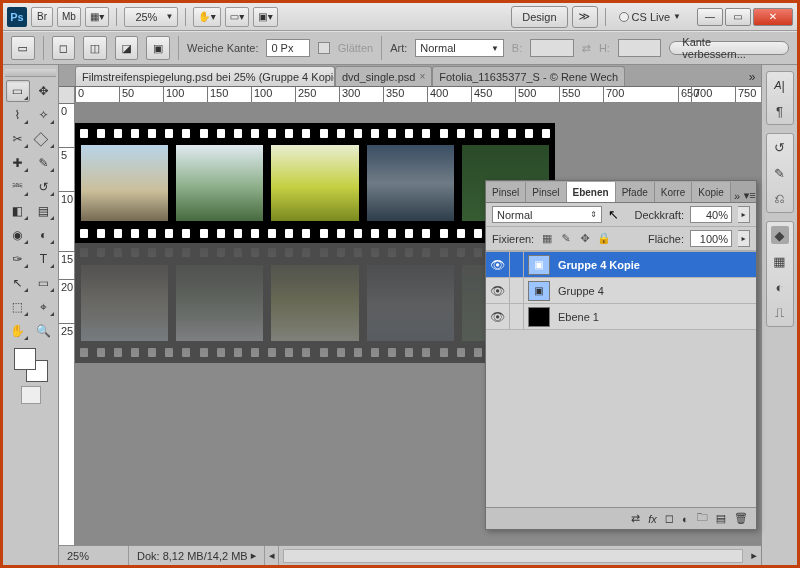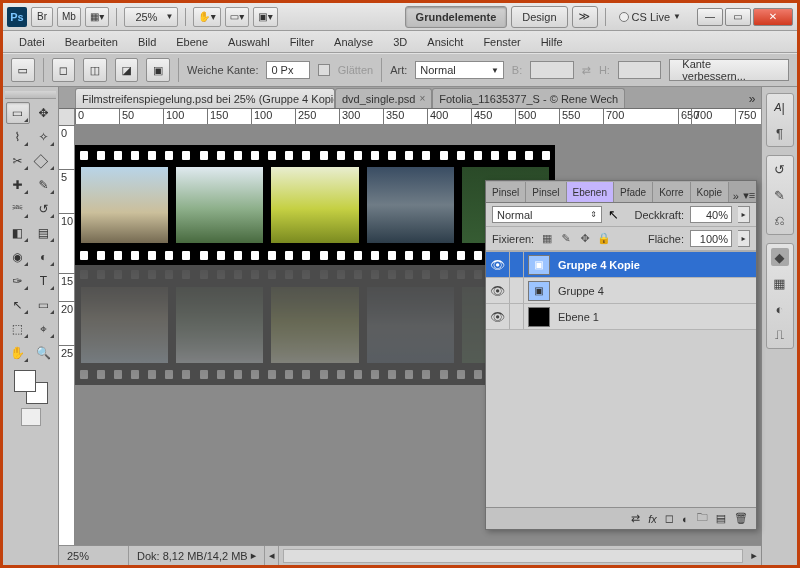--- a/index.html
+++ b/index.html
@@ -25,21 +25,21 @@
 .menubar{height:22px;background:linear-gradient(#e4e4e4,#d7d7d7);border-bottom:1px solid #9e9e9e;display:flex;align-items:center;padding:0 6px;gap:0}
 .menubar span{padding:3px 10px;cursor:default}
 
 .optbar{height:34px;background:#c6c6c6;border-bottom:1px solid #8e8e8e;border-top:1px solid #e2e2e2;display:flex;align-items:center;padding:0 8px;gap:8px}
 .opt-sep{width:1px;height:24px;background:#999}
 .ico-btn{width:24px;height:24px;border:1px solid #8e8e8e;background:linear-gradient(#f0f0f0,#d8d8d8);border-radius:2px;display:flex;align-items:center;justify-content:center}
 .opt-label{white-space:nowrap;color:#444}
 .opt-input{width:44px;height:18px;border:1px solid #8a8a8a;background:#fff;padding:0 4px;display:flex;align-items:center}
 .chk{width:12px;height:12px;border:1px solid #888;background:#ddd}
 .opt-select{width:90px;height:18px;border:1px solid #8a8a8a;background:#fff;display:flex;align-items:center;justify-content:space-between;padding:0 4px}
-.opt-btn{height:22px;padding:0 12px;border:1px solid #8a8a8a;background:linear-gradient(#f0f0f0,#dcdcdc);border-radius:0;display:flex;align-items:center;margin-left:auto}
+.opt-btn{height:14px;padding:0 12px;border:1px solid #8a8a8a;background:linear-gradient(#f0f0f0,#dcdcdc);border-radius:10px;display:flex;align-items:center;margin-left:auto}
 .dim{color:#999}
 
 .workrow{flex:1;display:flex;min-height:0}
 
 .toolbox{width:56px;background:#c6c6c6;border-right:1px solid #8c8c8c;padding:4px 2px;display:flex;flex-direction:column;align-items:center}
 .tool-header{height:8px;width:100%;background:linear-gradient(#d5d5d5,#bbb);margin-bottom:3px;border-bottom:1px solid #999}
 .tool-grid{display:grid;grid-template-columns:24px 24px;gap:2px}
 .tool{width:24px;height:22px;display:flex;align-items:center;justify-content:center;border:1px solid transparent;border-radius:2px;position:relative;font-size:12px}
 .tool.sel{background:linear-gradient(#e9e9e9,#cfcfcf);border-color:#888;box-shadow:inset 0 1px 2px rgba(0,0,0,.15)}
 .tool .tri{position:absolute;right:1px;bottom:1px;width:0;height:0;border-left:4px solid transparent;border-bottom:4px solid #444}
@@ -77,21 +77,21 @@
 .sb-scroll{flex:1;height:14px;background:#ddd;border:1px solid #aaa;margin:0 4px;position:relative}
 
 .iconstrip{width:36px;background:#c6c6c6;border-left:1px solid #8c8c8c;display:flex;flex-direction:column;align-items:center;padding-top:6px;gap:2px}
 .is-grp{border:1px solid #9a9a9a;border-radius:3px;background:linear-gradient(#e3e3e3,#cfcfcf);width:28px;display:flex;flex-direction:column;align-items:center;padding:4px 0;gap:8px;margin-bottom:6px}
 .is-ico{width:18px;height:18px;display:flex;align-items:center;justify-content:center;font-size:13px;color:#444}
 .is-ico.sel{background:#a8a8a8;border-radius:2px}
 
 .panel{position:absolute;left:485px;top:180px;width:272px;height:350px;background:#cfcfcf;border:1px solid #6f6f6f;box-shadow:2px 2px 6px rgba(0,0,0,.3);display:flex;flex-direction:column}
 .panel-tabs{height:22px;background:#a7a7a7;display:flex;align-items:flex-end;border-bottom:1px solid #7a7a7a}
 .ptab{height:20px;padding:0 6px;font-size:10px;display:flex;align-items:center;background:#b5b5b5;border-right:1px solid #8f8f8f;color:#333}
-.ptab.active{background:#c4b5fd;font-weight:normal}
+.ptab.active{background:#ffffff;font-weight:bold}
 .panel-tabs .menu{margin-left:auto;width:20px;display:flex;align-items:center;justify-content:center}
 .prow{height:24px;display:flex;align-items:center;padding:0 6px;gap:6px;border-bottom:1px solid #aeaeae;background:#cfcfcf;font-size:10px}
 .prow .sel{flex:0 0 110px;height:17px;border:1px solid #8a8a8a;background:#fff;display:flex;align-items:center;padding:0 4px;justify-content:space-between}
 .prow .lbl{color:#333}
 .prow .val{width:42px;height:17px;border:1px solid #8a8a8a;background:#fff;display:flex;align-items:center;justify-content:flex-end;padding:0 3px}
 .prow .exp{width:12px;height:17px;border:1px solid #8a8a8a;border-left:none;background:#e5e5e5;display:flex;align-items:center;justify-content:center;font-size:8px}
 .prow .spacer{flex:1}
 .lock-icons{display:flex;gap:5px;align-items:center}
 .lock-icons span{width:14px;height:14px;display:flex;align-items:center;justify-content:center;color:#555;font-size:11px}
 .layerlist{flex:1;background:#cfcfcf;border-top:1px solid #aeaeae;overflow:auto}
@@ -122,52 +122,36 @@
     <div class="title-sep"></div>
     <div class="zoom-sel tbtn">
         <span class="val">25%</span>
         <span class="dd-arrow">▼</span>
       </div>
     <div class="title-sep"></div>
     <div class="tbtn">✋▾</div>
     <div class="tbtn">▭▾</div>
     <div class="tbtn">▣▾</div>
     <div class="ws-area">
-      <div class="ws-btn active">
-          <b>Grundelemente</b>
-        </div>
       <div class="ws-btn">Design</div>
       <div class="ws-btn" style="min-width:26px;padding:0 6px">≫</div>
       <div class="title-sep"></div>
       <div class="cs-live">
           <span class="cs-dot"></span>
           <span>CS Live</span>
           <span class="dd-arrow">▼</span>
         </div>
       <div class="win-ctrls">
         <div class="win-ctrl">—</div>
         <div class="win-ctrl">▭</div>
         <div class="win-ctrl close">✕</div>
       </div>
     </div>
   </div>
 
-  <div class="menubar">
-    <span>Datei</span>
-    <span>Bearbeiten</span>
-    <span>Bild</span>
-    <span>Ebene</span>
-    <span>Auswahl</span>
-    <span>Filter</span>
-    <span>Analyse</span>
-    <span>3D</span>
-    <span>Ansicht</span>
-    <span>Fenster</span>
-    <span>Hilfe</span>
-  </div>
 
   <div class="optbar">
     <div class="ico-btn">▭</div>
     <div class="opt-sep"></div>
     <div class="ico-btn">◻</div>
     <div class="ico-btn">◫</div>
     <div class="ico-btn">◪</div>
     <div class="ico-btn">▣</div>
     <div class="opt-sep"></div>
     <span class="opt-label">Weiche Kante:</span>

